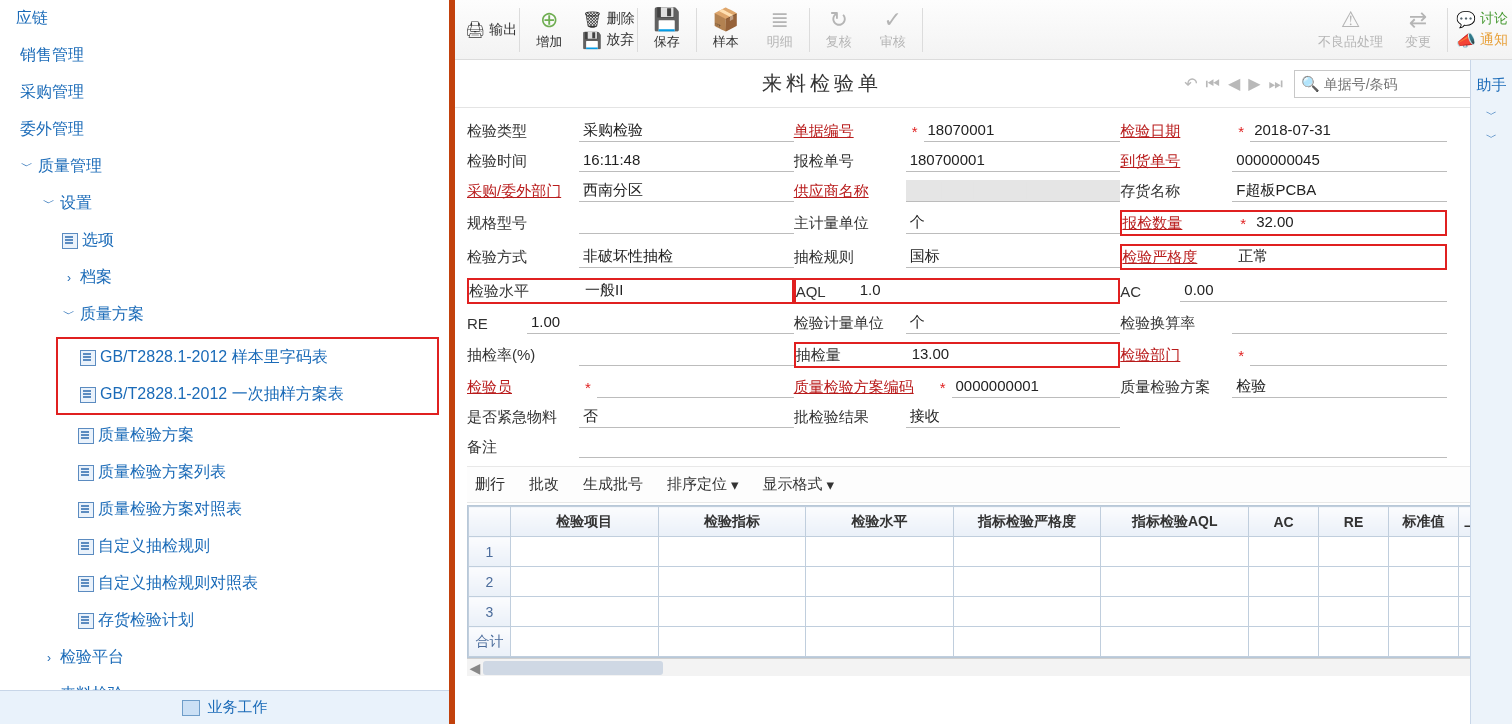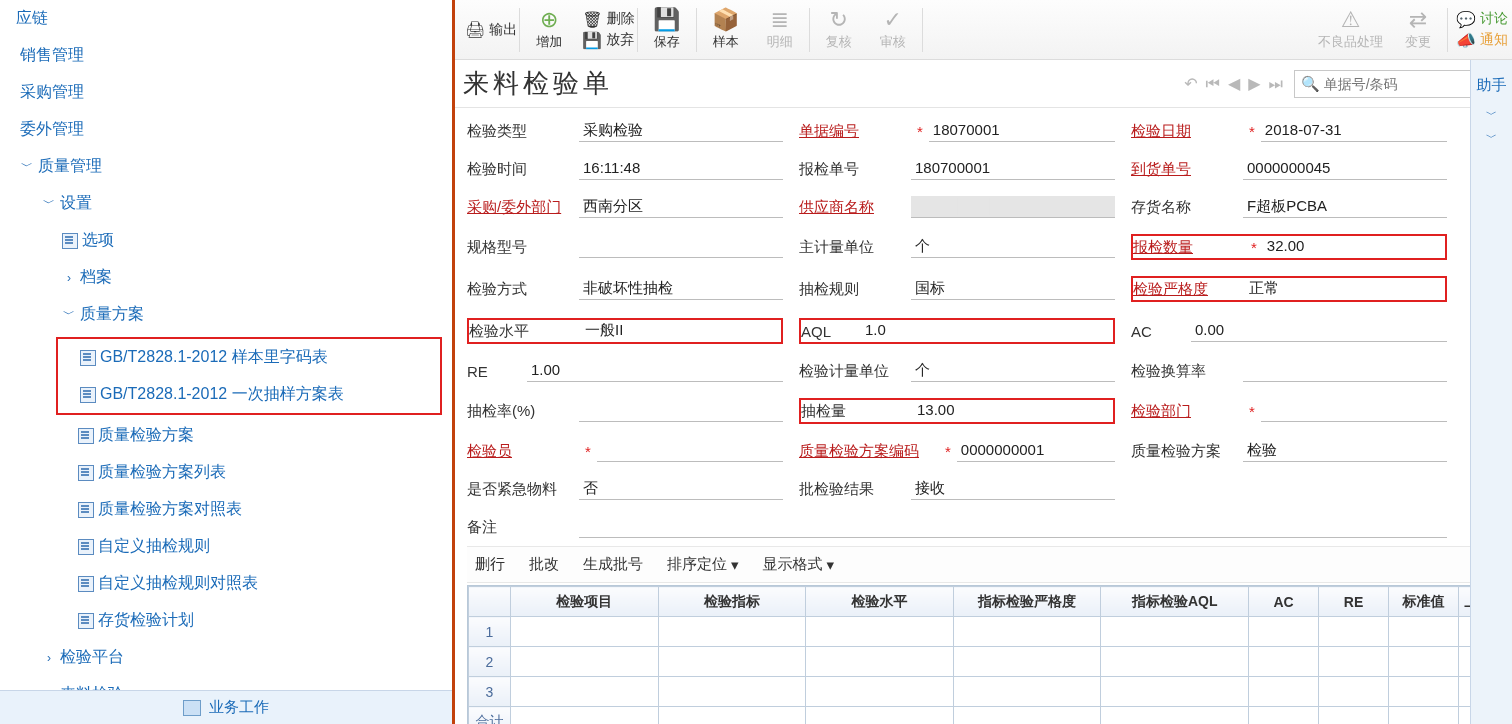--- a/index.html
+++ b/index.html
@@ -1,20 +1,20 @@
 <!DOCTYPE html>
 <html><head>
 <meta charset="utf-8">
 <style>
 * { box-sizing: border-box; margin: 0; padding: 0; }
 body { font-family: "Microsoft YaHei", SimSun, Arial, sans-serif; font-size: 14px; color: #333; background: #fff; overflow: hidden; }
 .app { display: flex; width: 1512px; height: 724px; }
 
 
-.sidebar { width: 455px; background: #fff; border-right: 3px solid #c2410c; display: flex; flex-direction: column; position: relative; overflow: hidden; }
+.sidebar { width: 455px; background: #fff; border-right: 6px solid #c2410c; display: flex; flex-direction: column; position: relative; overflow: hidden; }
 .sidebar-scroll { flex: 1; overflow-y: auto; }
 .nav-item { padding: 8px 16px; color: #1b6bb8; font-size: 16px; cursor: pointer; display: flex; align-items: center; gap: 4px; }
 .nav-item.root { font-weight: normal; }
 .nav-item .expand { display: inline-block; width: 14px; text-align: center; color: #2b70b7; font-size: 12px; }
 .nav-item.level1 { padding-left: 20px; }
 .nav-item.level2 { padding-left: 42px; }
 .nav-item.level3 { padding-left: 62px; }
 .nav-item.level4 { padding-left: 78px; }
 .nav-item .doc-icon { display: inline-block; width: 16px; height: 16px; border: 1px solid #5b8bc0; background: #eaf2fb; position: relative; flex-shrink: 0; }
 .nav-item .doc-icon::after { content: ""; position: absolute; left: 2px; top: 2px; width: 8px; height: 2px; background: #5b8bc0; box-shadow: 0 3px 0 #5b8bc0, 0 6px 0 #5b8bc0; }
@@ -34,35 +34,35 @@
 .tbtn .tlabel { font-size: 13px; text-align: center; }
 .tsep { width: 1px; height: 44px; background: #dcdcdc; margin: 0 2px; }
 .toolbar-small { display: flex; flex-direction: column; gap: 2px; padding: 4px 0 4px 6px; }
 .toolbar-small .sbtn { display: flex; align-items: center; gap: 4px; font-size: 14px; color: #333; cursor: pointer; }
 .toolbar-small .sbtn.green { color: #4a9b35; }
 .toolbar-small .sbtn.orange { color: #e8a23d; }
 .toolbar-small .sbtn .sicon { font-size: 16px; }
 
 
 .doc-header { display: flex; align-items: center; height: 48px; background: #fff; border-bottom: 1px solid #e4e4e4; flex-shrink: 0; padding: 0 8px; }
-.doc-title { flex: 1; text-align: left; font-size: 26px; letter-spacing: 4px; color: #333; font-weight: normal; }
+.doc-title { flex: 1; text-align: center; font-size: 20px; letter-spacing: 4px; color: #333; font-weight: normal; }
 .nav-icons { display: flex; align-items: center; gap: 2px; }
 .nav-icons span { color: #b9b9b9; font-size: 16px; cursor: pointer; padding: 0 3px; }
 .search-box { display: flex; align-items: center; border: 1px solid #c8c8c8; background: #fff; height: 28px; width: 210px; margin-left: 8px; padding: 0 6px; gap: 4px; }
 .search-box .sicon { color: #3a90d9; font-size: 15px; }
 .search-box input { border: none; outline: none; flex: 1; font-size: 14px; background: transparent; }
 
 
 .helper { position: absolute; right: 0; top: 60px; width: 42px; background: #ecf3fa; border-left: 1px solid #c8d6e8; height: 664px; display: flex; flex-direction: column; align-items: center; padding-top: 12px; gap: 8px; }
 .helper .htab { writing-mode: horizontal-tb; color: #1b6bb8; font-size: 15px; cursor: pointer; padding: 4px 2px; }
 .helper .hexp { color: #2b70b7; font-size: 11px; }
 
 
 .form-area { flex: 1; overflow: auto; padding: 12px 12px 8px 12px; position: relative; }
-.form-grid { display: grid; grid-template-columns: repeat(3, 1fr); column-gap: 0; row-gap: 8px; width: 980px; gap: 16px; }
+.form-grid { display: grid; grid-template-columns: repeat(3, 1fr); column-gap: 0; row-gap: 8px; width: 980px; }
 .field { display: flex; align-items: center; font-size: 15px; }
 .field .lbl { width: 112px; text-align: left; color: #333; flex-shrink: 0; }
 .field .lbl.link { color: #b91c1c; text-decoration: underline; }
 .field .req { color: #e02020; margin: 0 6px; }
 .field .val { flex: 1; color: #222; border-bottom: 1px solid #bcbcbc; padding: 1px 4px; min-height: 22px; }
 .field .val.censor { background: #e5e5e5; color: #e5e5e5; }
 .redbox { border: 2px solid #e02020; }
 .field.narrow .lbl { width: 60px; }
 
 

